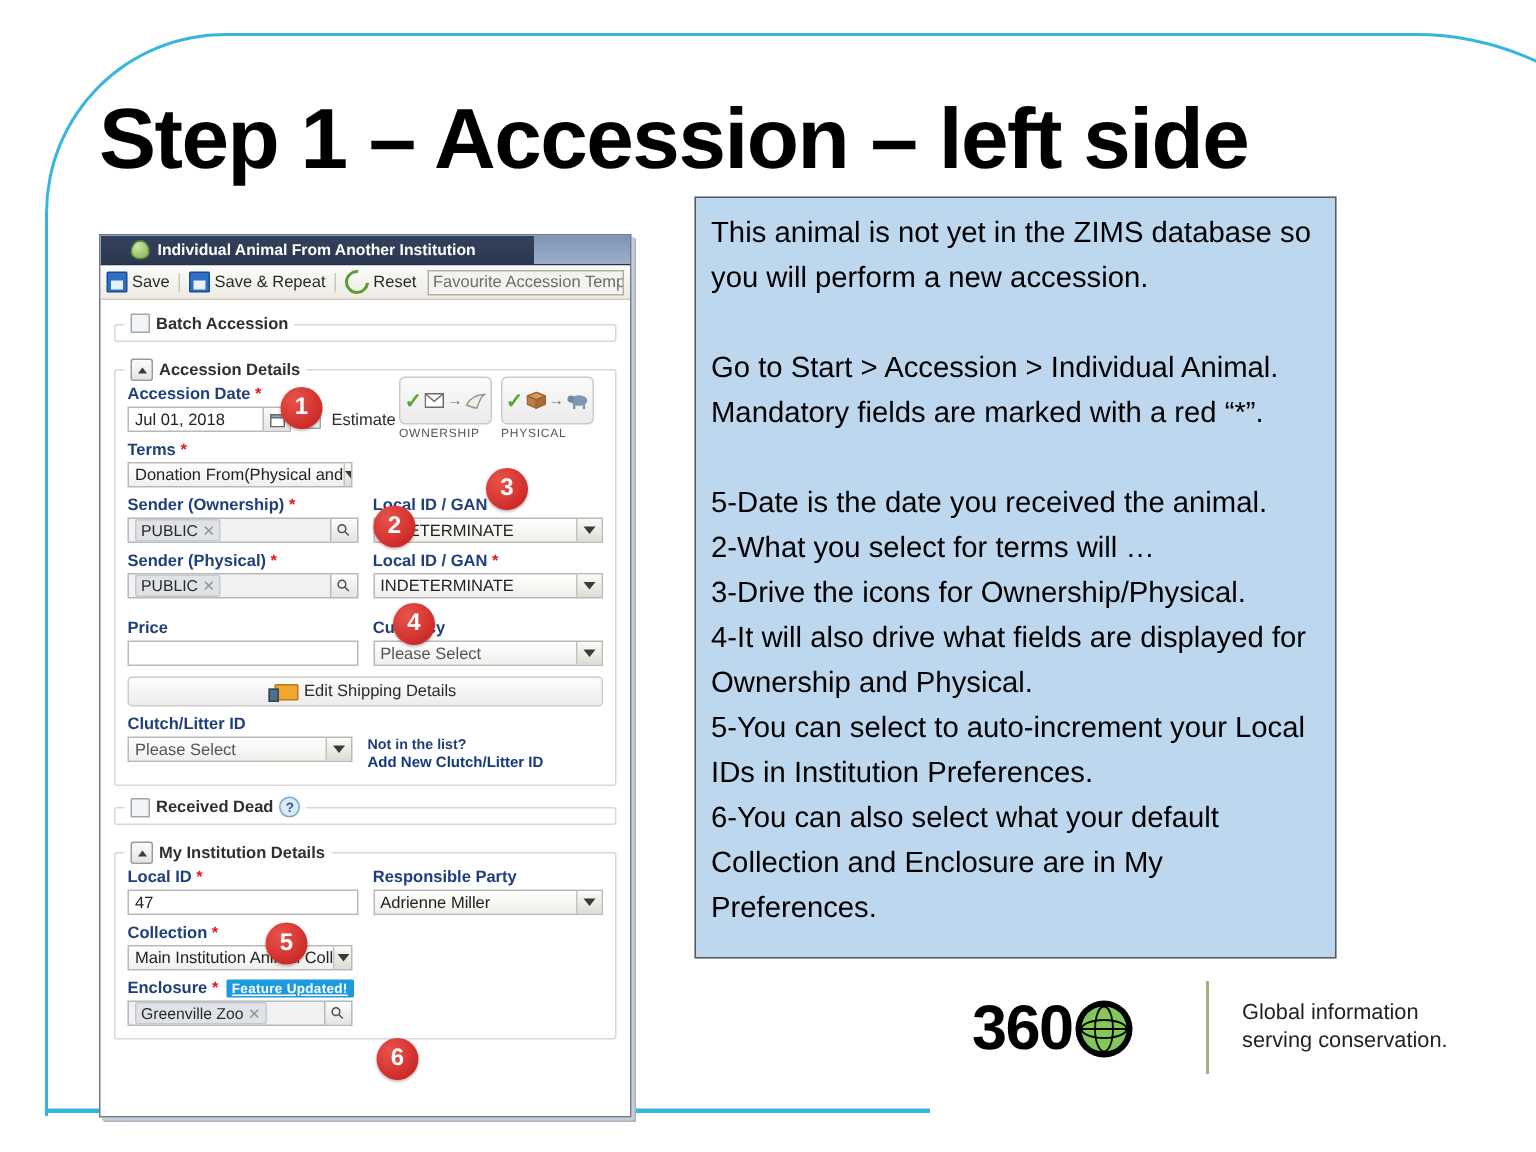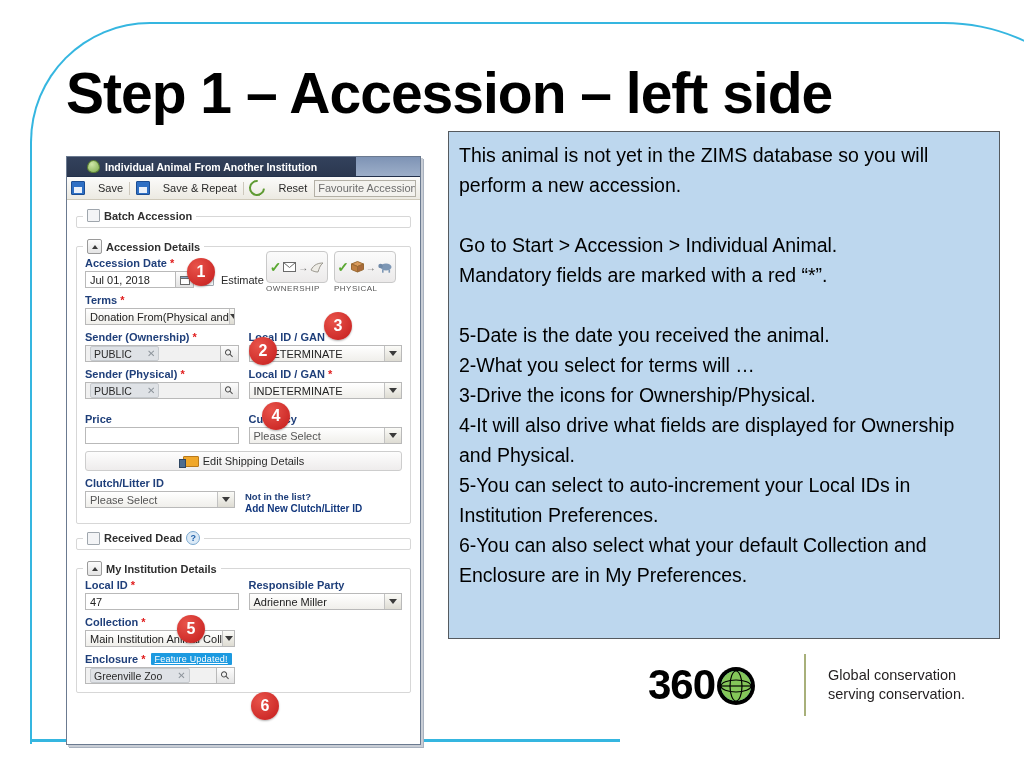--- a/index.html
+++ b/index.html
@@ -19,21 +19,21 @@
   }
   
   #slide-title{
     position:absolute; left:66px; top:60px; width:920px;
     font-size:57px; font-weight:bold; color:#000000;
     letter-spacing:-1px; white-space:nowrap;
     font-family:"Liberation Sans",sans-serif;
   }
   
   #info-panel{
-    position:absolute; left:448px; top:131px; width:552px; height:508px;
+    position:absolute; left:463px; top:131px; width:428px; height:508px;
     background:#bdd7ee; border:1px solid #555a5f; box-sizing:border-box;
     padding:8px 10px 0 10px;
   }
   #info-panel p{
     margin:0; font-size:19.5px; line-height:30px; color:#000;
     font-family:"Liberation Sans",sans-serif;
   }
   #info-panel p.spacer{ height:30px; }
   
   #logo{
@@ -82,21 +82,21 @@
   .leaf-icon{
     width:11px;height:11px;border-radius:50% 50% 50% 50%/60% 60% 40% 40%;
     background:radial-gradient(circle at 35% 30%,#cfe6a8,#7fae4e);
     border:1px solid #5d8236;
   }
   #toolbar{
     height:22px; background:linear-gradient(#fbfbfa,#eceae2);
     border-bottom:1px solid #cfcabb; display:flex; align-items:center;
     padding:0 4px; gap:4px; font-size:11px; color:#2a2a2a;
   }
-  .tb-item{ display:flex; align-items:center; gap:13px; white-space:nowrap;}
+  .tb-item{ display:flex; align-items:center; gap:3px; white-space:nowrap;}
   .tb-sep{ width:1px;height:13px;background:#cdc8bc;margin:0 2px;}
   .save-icon{
     width:12px;height:12px;background:#2e6fc4;border:1px solid #1b4d93;
     position:relative;border-radius:1px;
   }
   .save-icon:after{
     content:"";position:absolute;left:2px;top:5px;width:8px;height:6px;
     background:#e9f0fa;
   }
   .reset-icon{
@@ -159,21 +159,21 @@
     white-space:nowrap; overflow:hidden;
   }
   .sel .arrow{
     margin-left:auto; width:16px; height:100%; border-left:1px solid #c2c2c2;
     background:linear-gradient(#fbfbf8,#dedcd3);
     display:flex;align-items:center;justify-content:center;
   }
   .chip{
     background:#dfe2e6; border:1px solid #c6cace; border-radius:2px;
     padding:0 3px; font-size:10.5px; color:#2a2a2a; display:inline-flex;
-    align-items:center; gap:15px; height:13px;
+    align-items:center; gap:3px; height:13px;
   }
   .chip .x{ color:#8d949b; font-size:10px; }
   .mag{ font-size:11px; color:#4d4d4d; transform:rotate(-45deg); }
   .ownphys-wrap{
     position:absolute; right:14px; top:4px; display:flex; gap:6px;
   }
   .op-btn{
     width:60px;height:30px;border:1px solid #c9c9c9;border-radius:4px;
     background:linear-gradient(#fbfbfb,#eceaea);
     display:flex;align-items:center;justify-content:center;gap:2px;
@@ -203,21 +203,21 @@
   }
   .notinlist .link{
     color:#13387e;font-weight:bold;font-size:10px;
   }
   .help-icon{
     width:12px;height:12px;border-radius:50%;background:#dbeaf7;
     border:1px solid #7aa8cf;color:#1f5fa8;font-size:9px;font-weight:bold;
     display:inline-flex;align-items:center;justify-content:center;
   }
   .feature-badge{
-    background:#1c9ae0;color:#fff;font-size:9px;font-weight:normal;
+    background:#1c9ae0;color:#fff;font-size:9px;font-weight:bold;
     padding:1px 4px;border-radius:1px;letter-spacing:.2px;
     text-decoration:underline;white-space:nowrap;
   }
   
   .callout{
     position:absolute;width:28px;height:28px;border-radius:50%;
     background:radial-gradient(circle at 34% 30%,#e8534a,#c41c1c);
     color:#fff;font-size:16px;font-weight:bold;
     display:flex;align-items:center;justify-content:center;
     box-shadow:0 1px 2px rgba(0,0,0,.3); z-index:20;
@@ -254,21 +254,21 @@
         <circle cx="20" cy="20" r="15" fill="#5ac8e8"></circle>
         <path d="M20 5 a15 15 0 0 0 0 30 a15 15 0 0 0 0 -30" fill="#8cc63f" opacity="0.85"></path>
         <ellipse cx="20" cy="20" rx="15" ry="6" fill="none" stroke="#000" stroke-width="1.2"></ellipse>
         <ellipse cx="20" cy="20" rx="6" ry="15" fill="none" stroke="#000" stroke-width="1.2"></ellipse>
         <line x1="5" y1="20" x2="35" y2="20" stroke="#000" stroke-width="1.2"></line>
       </svg>
     </div>
   </div>
   <div id="logo-divider"></div>
   <div id="logo-tagline">
-    <div>Global conservation</div>
+    <div>Global information</div>
     <div>serving conservation.</div>
   </div>
 </div>
 
 <div id="zims-window">
 
   <div id="titlebar">
     <span class="leaf-icon"></span>
     <span id="titlebar-text">Individual Animal From Another Institution</span>
     <span class="tb-right"></span>

